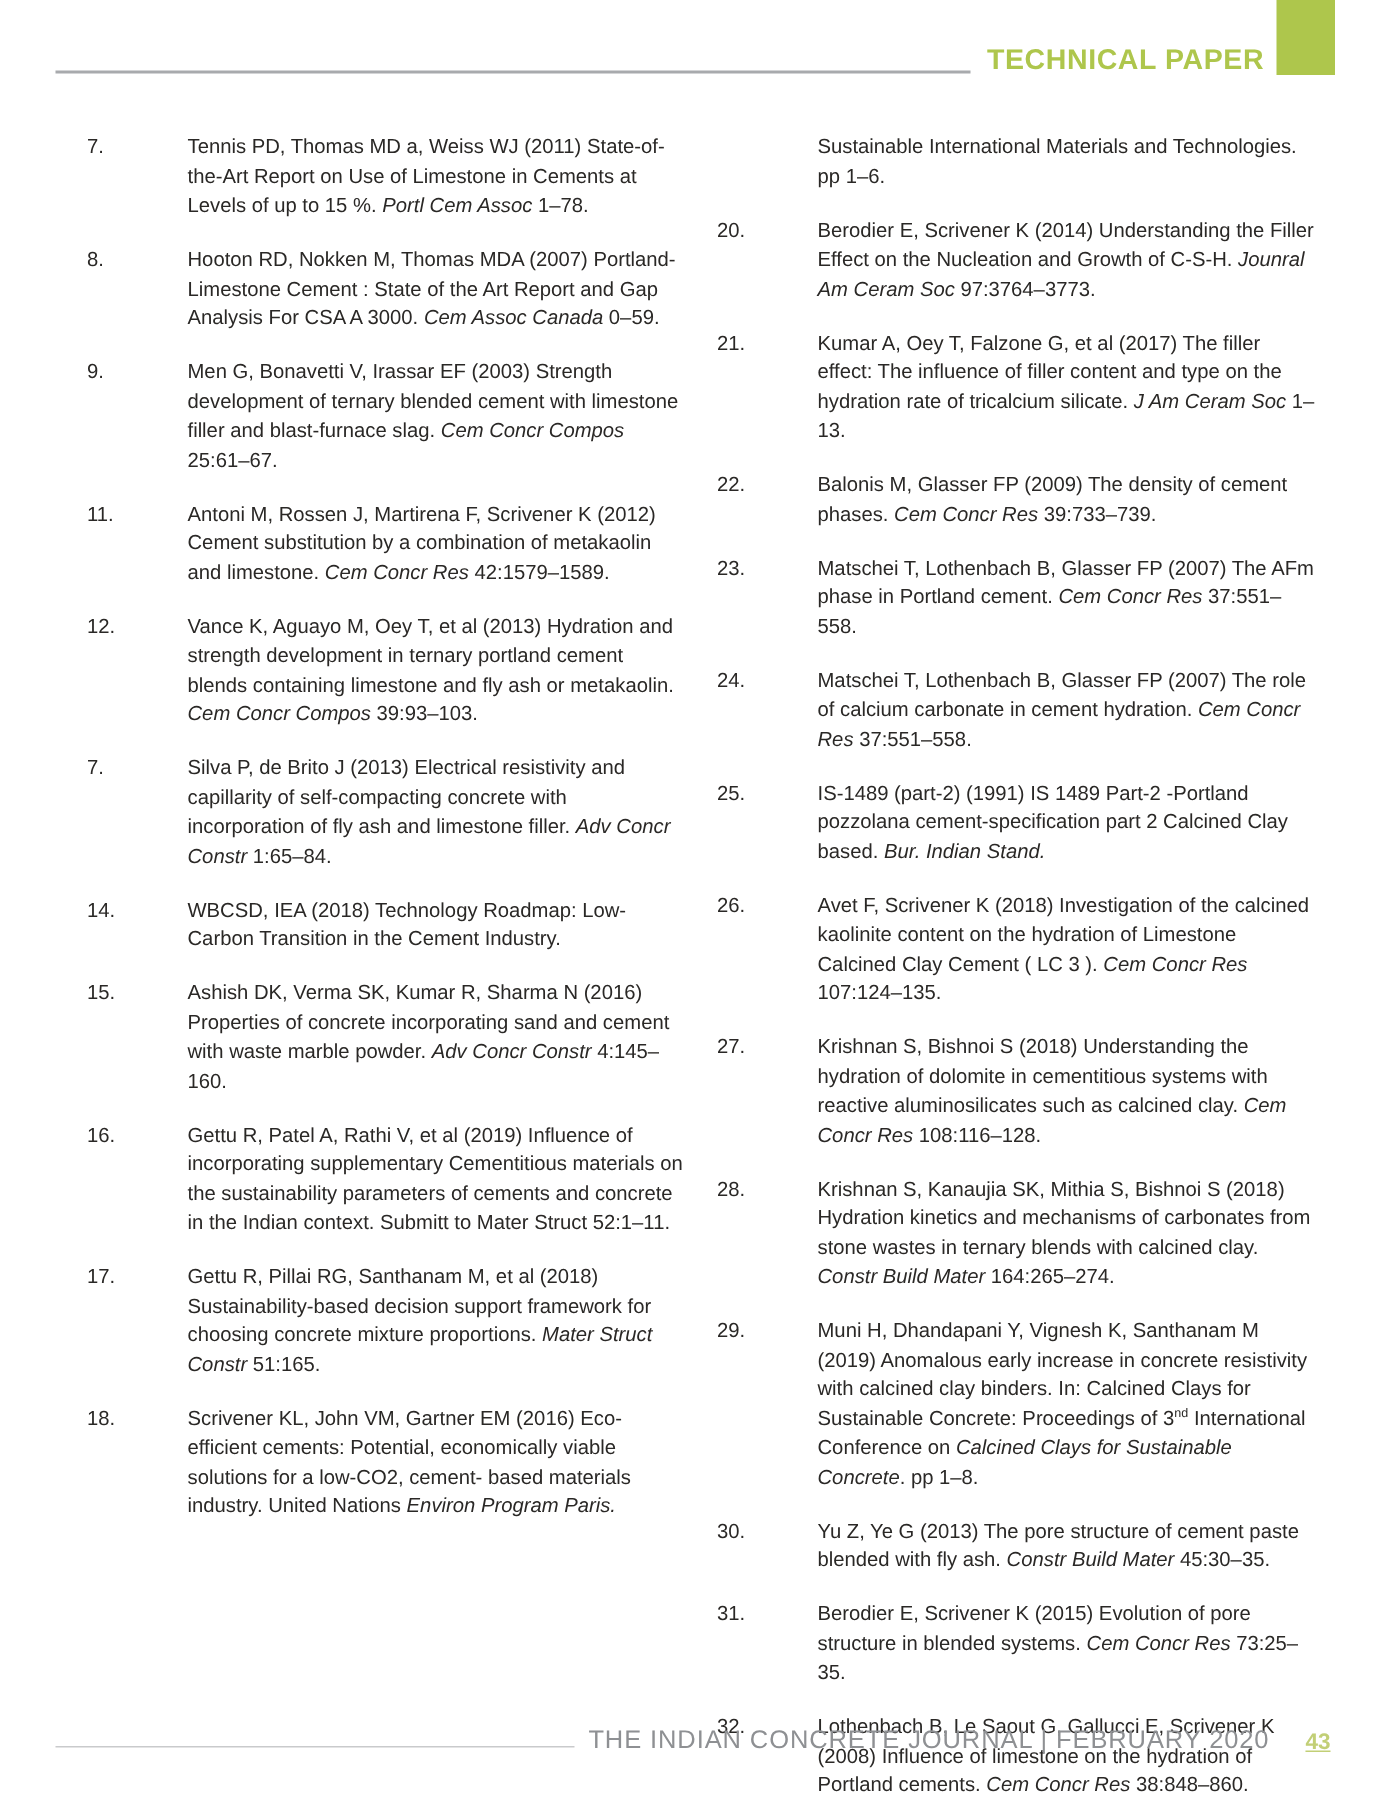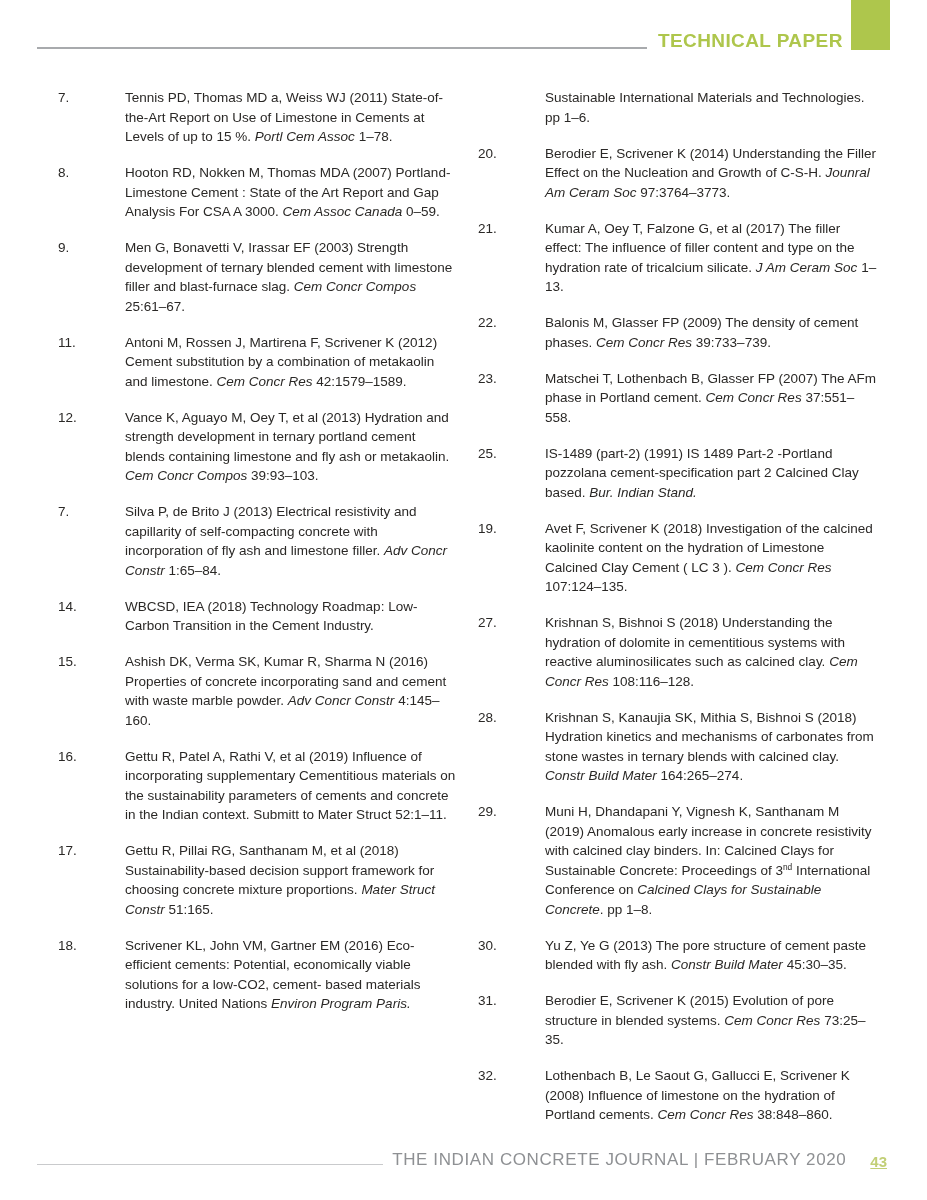--- a/index.html
+++ b/index.html
@@ -187,25 +187,29 @@
         </div>
         <div class="ref-item">
           <div class="ref-num">22.</div>
           <div class="ref-text"><span>Balonis M, Glasser FP (2009) The density of cement phases. </span><em>Cem Concr Res</em><span> 39:733–739.</span></div>
         </div>
         <div class="ref-item">
           <div class="ref-num">23.</div>
           <div class="ref-text"><span>Matschei T, Lothenbach B, Glasser FP (2007) The AFm phase in Portland cement. </span><em>Cem Concr Res</em><span> 37:551–558.</span></div>
         </div>
         <div class="ref-item">
+          <div class="ref-num">24.</div>
+          <div class="ref-text"><span>Matschei T, Lothenbach B, Glasser FP (2007) The role of calcium carbonate in cement hydration. </span><em>Cem Concr Res</em><span> 37:551–558.</span></div>
+        </div>
+        <div class="ref-item">
           <div class="ref-num">25.</div>
           <div class="ref-text"><span>IS-1489 (part-2) (1991) IS 1489 Part-2 -Portland pozzolana cement-specification part 2 Calcined Clay based. </span><em>Bur. Indian Stand.</em></div>
         </div>
         <div class="ref-item">
-          <div class="ref-num">19.</div>
+          <div class="ref-num">26.</div>
           <div class="ref-text"><span>Avet F, Scrivener K (2018) Investigation of the calcined kaolinite content on the hydration of Limestone Calcined Clay Cement ( LC 3 ). </span><em>Cem Concr Res</em><span> 107:124–135.</span></div>
         </div>
         <div class="ref-item">
           <div class="ref-num">27.</div>
           <div class="ref-text"><span>Krishnan S, Bishnoi S (2018) Understanding the hydration of dolomite in cementitious systems with reactive aluminosilicates such as calcined clay. </span><em>Cem Concr Res</em><span> 108:116–128.</span></div>
         </div>
         <div class="ref-item">
           <div class="ref-num">28.</div>
           <div class="ref-text"><span>Krishnan S, Kanaujia SK, Mithia S, Bishnoi S (2018) Hydration kinetics and mechanisms of carbonates from stone wastes in ternary blends with calcined clay. </span><em>Constr Build Mater</em><span> 164:265–274.</span></div>
         </div>

